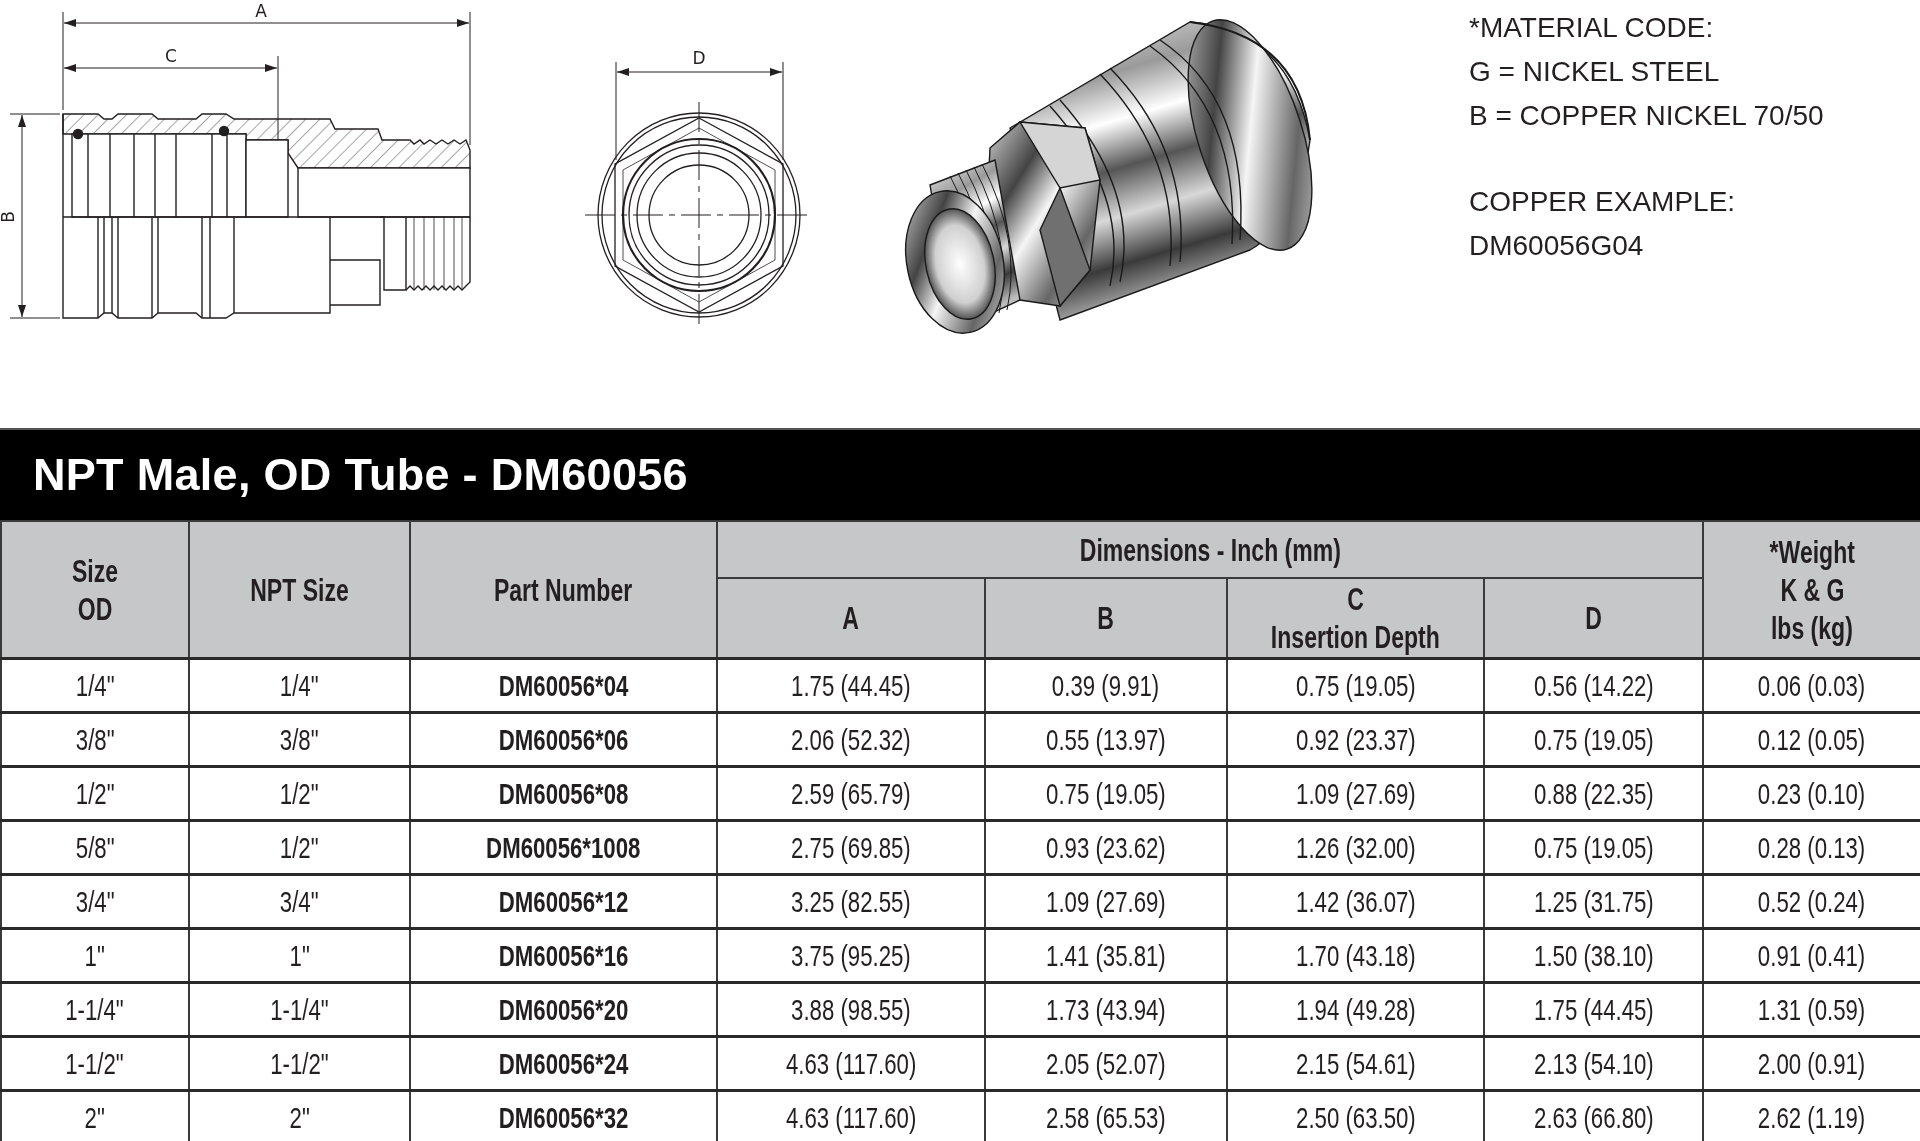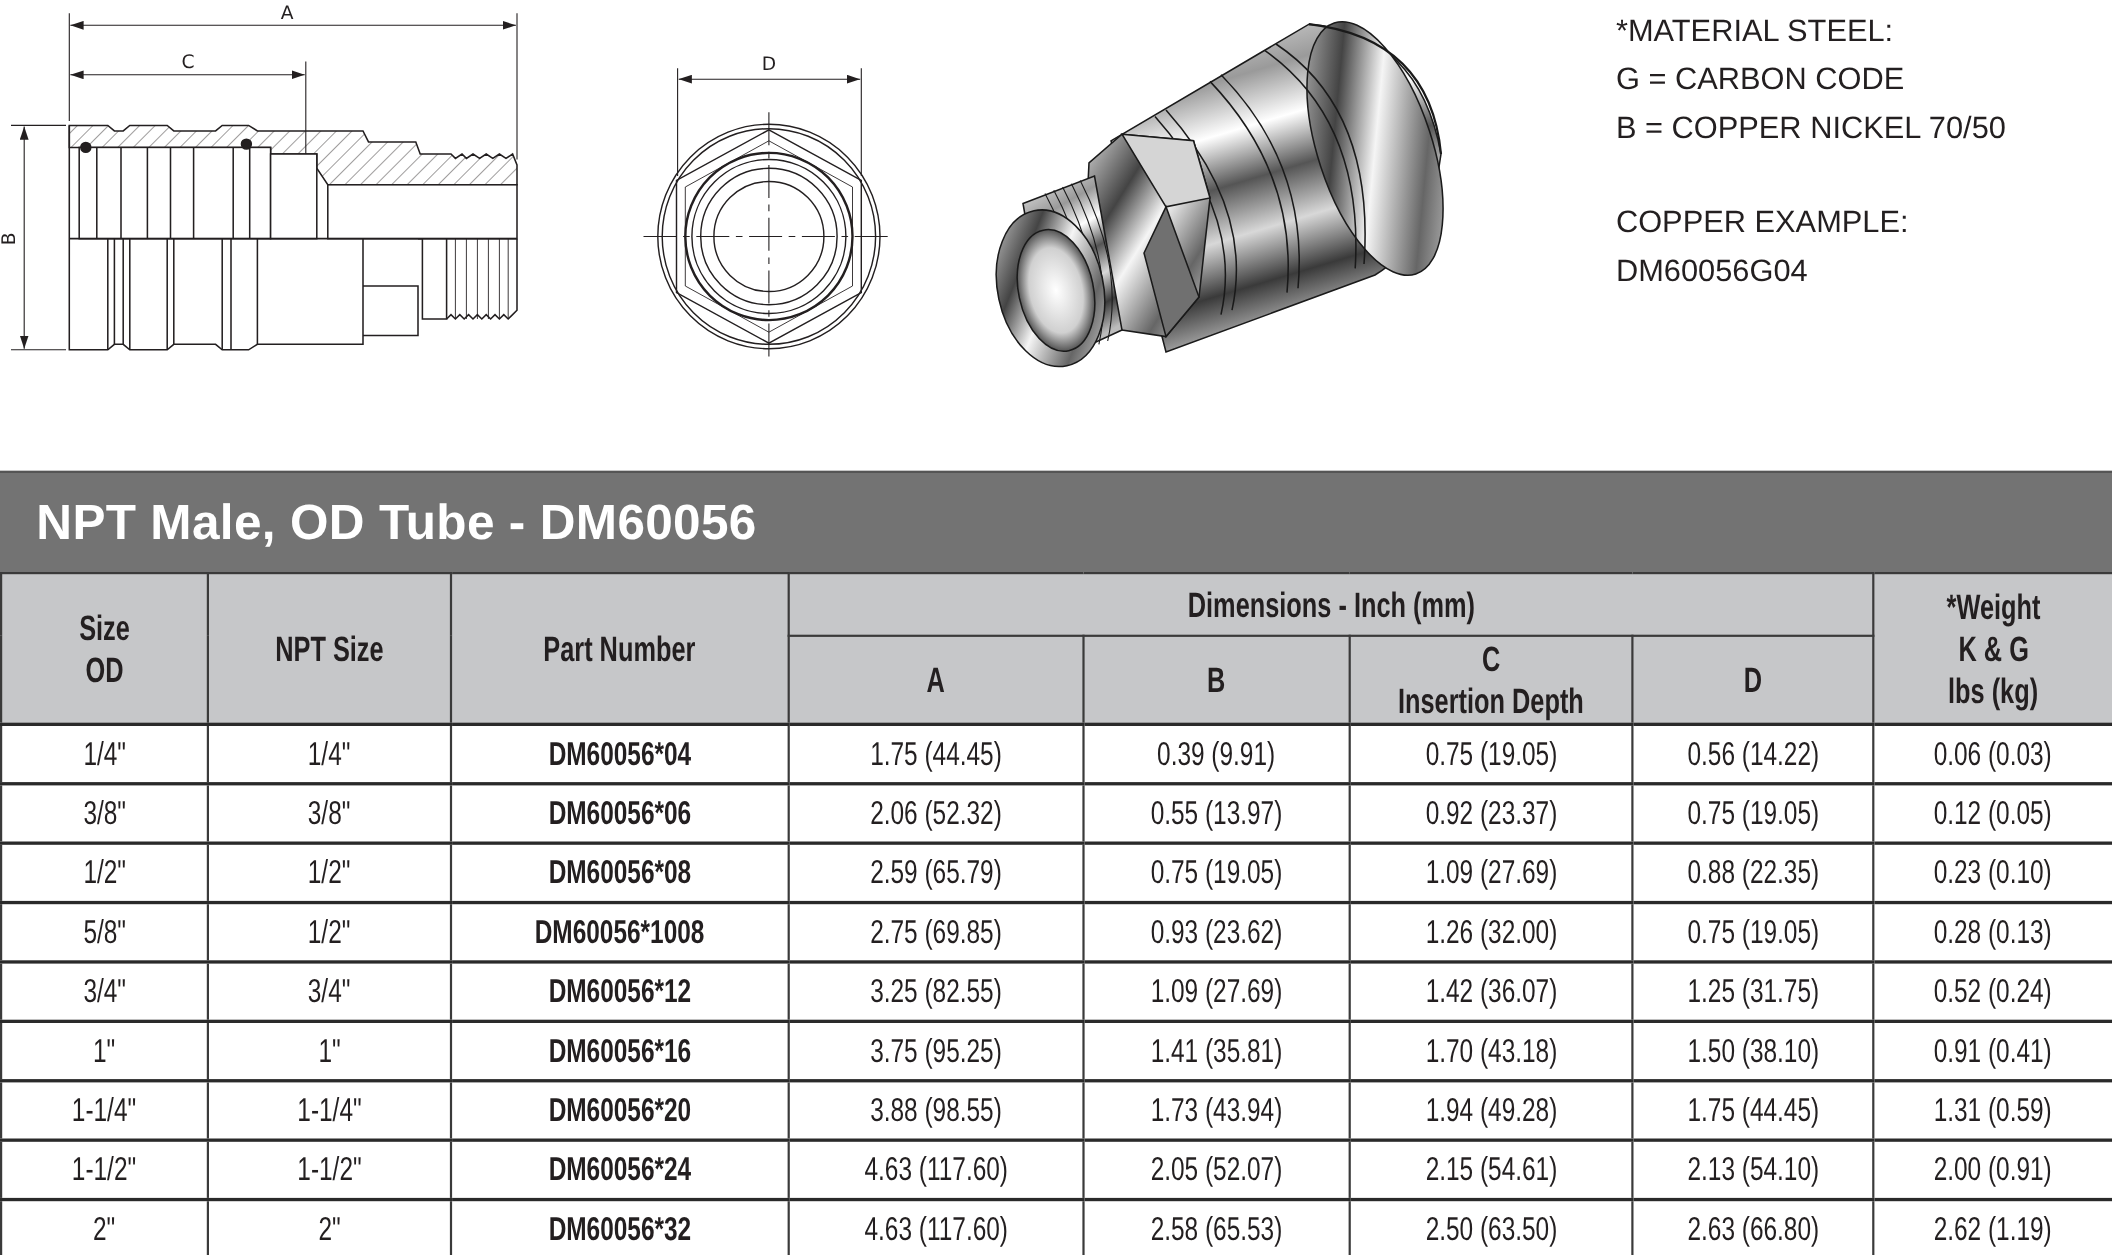--- a/index.html
+++ b/index.html
@@ -5,21 +5,21 @@
   html, body { margin: 0; padding: 0; background: #ffffff; }
   body { width: 1920px; height: 1141px; position: relative; overflow: hidden;
          font-family: "Liberation Sans", sans-serif; color: #231f20; }
   .drawing { position: absolute; left: 0; top: 0; width: 1920px; height: 428px; }
   .drawing svg { position: absolute; left: 0; top: 0; }
   .notes { position: absolute; left: 1469px; top: 6px; font-size: 28px; line-height: 44px; color: #231f20; }
   .notes .line { white-space: nowrap; height: 44px; }
   .notes .gap { height: 42px; }
 
   .spec-table { position: absolute; left: 0; top: 428px; width: 1920px; }
-  .title-bar { height: 92px; background: #737373; border-top: 2px solid #555; box-sizing: border-box;
+  .title-bar { height: 92px; background: #000000; border-top: 2px solid #555; box-sizing: border-box;
                display: flex; align-items: center; padding-left: 33px; }
   .title-bar span { color: #ffffff; font-weight: bold; font-size: 45px; letter-spacing: 0.3px; }
 
   table { border-collapse: collapse; width: 1920px; table-layout: fixed; }
   th, td { border: 2px solid #3a3a3a; text-align: center; vertical-align: middle; padding: 0; }
   th { background: #c6c7c9; font-family: "Liberation Sans", sans-serif; font-weight: bold;
        font-size: 32px; line-height: 38px; color: #231f20; transform-origin: center; }
   th .cond { display: inline-block; transform: scaleX(0.72); }
   td { font-size: 30px; height: 51px; color: #231f20; }
   td .cond { display: inline-block; transform: scaleX(0.74); white-space: nowrap; }
@@ -164,22 +164,22 @@
       <path d="M966,170 Q1006,246 991,316" fill="none" stroke-width="1"></path>
       <path d="M974,167 Q1014,244 999,313" fill="none" stroke-width="1"></path>
       <path d="M982,164 Q1022,242 1007,310" fill="none" stroke-width="1"></path>
 
       <ellipse cx="955" cy="262" rx="48" ry="72" transform="rotate(-12 955 262)" fill="url(#chrome2)"></ellipse>
       <ellipse cx="960" cy="264" rx="34" ry="56" transform="rotate(-12 960 264)" fill="url(#bore)"></ellipse>
     </g>
   </svg>
 
   <div class="notes">
-    <div class="line">*MATERIAL STEEL:</div>
-    <div class="line">G = CARBON CODE</div>
+    <div class="line">*MATERIAL CODE:</div>
+    <div class="line">G = NICKEL STEEL</div>
     <div class="line">B = COPPER NICKEL 70/50</div>
     <div class="gap"></div>
     <div class="line">COPPER EXAMPLE:</div>
     <div class="line">DM60056G04</div>
   </div>
 </div>
 
 <div class="spec-table">
   <div class="title-bar">
     <span>NPT Male, OD Tube - DM60056</span>

